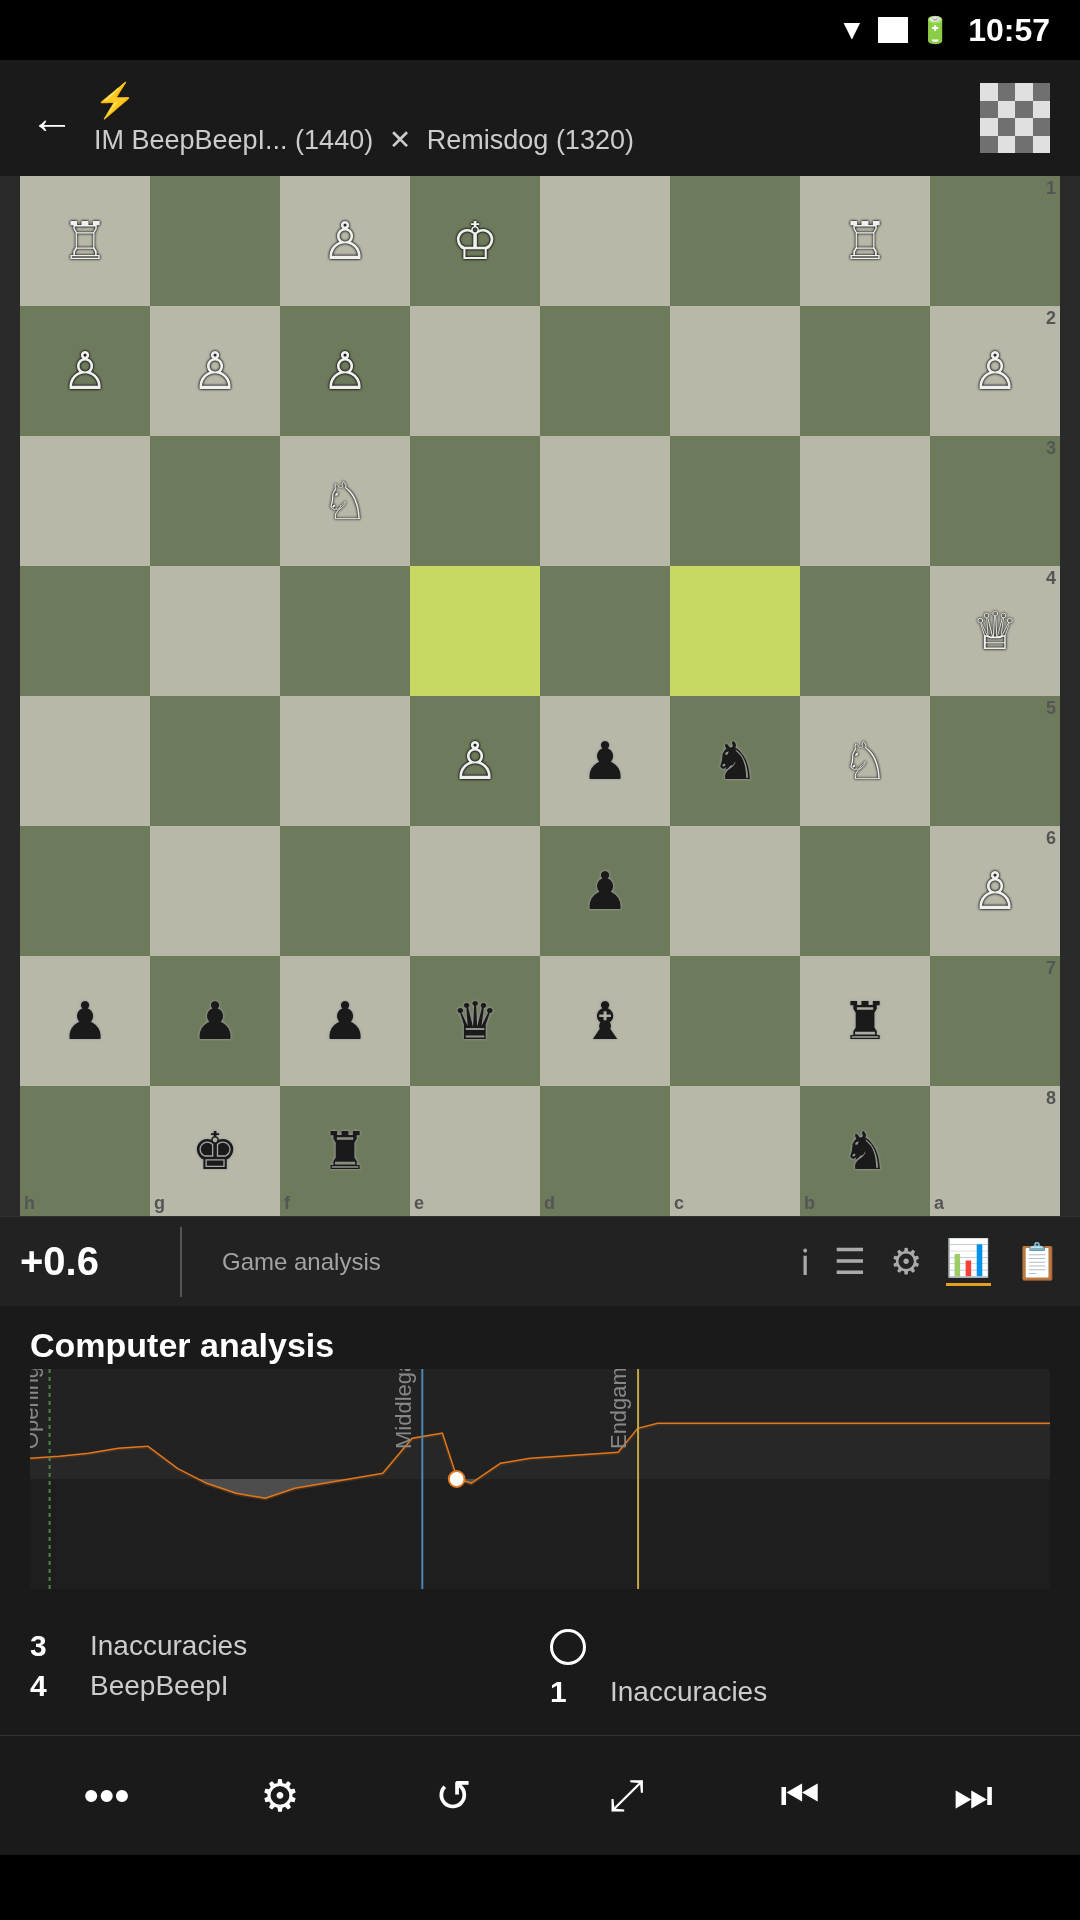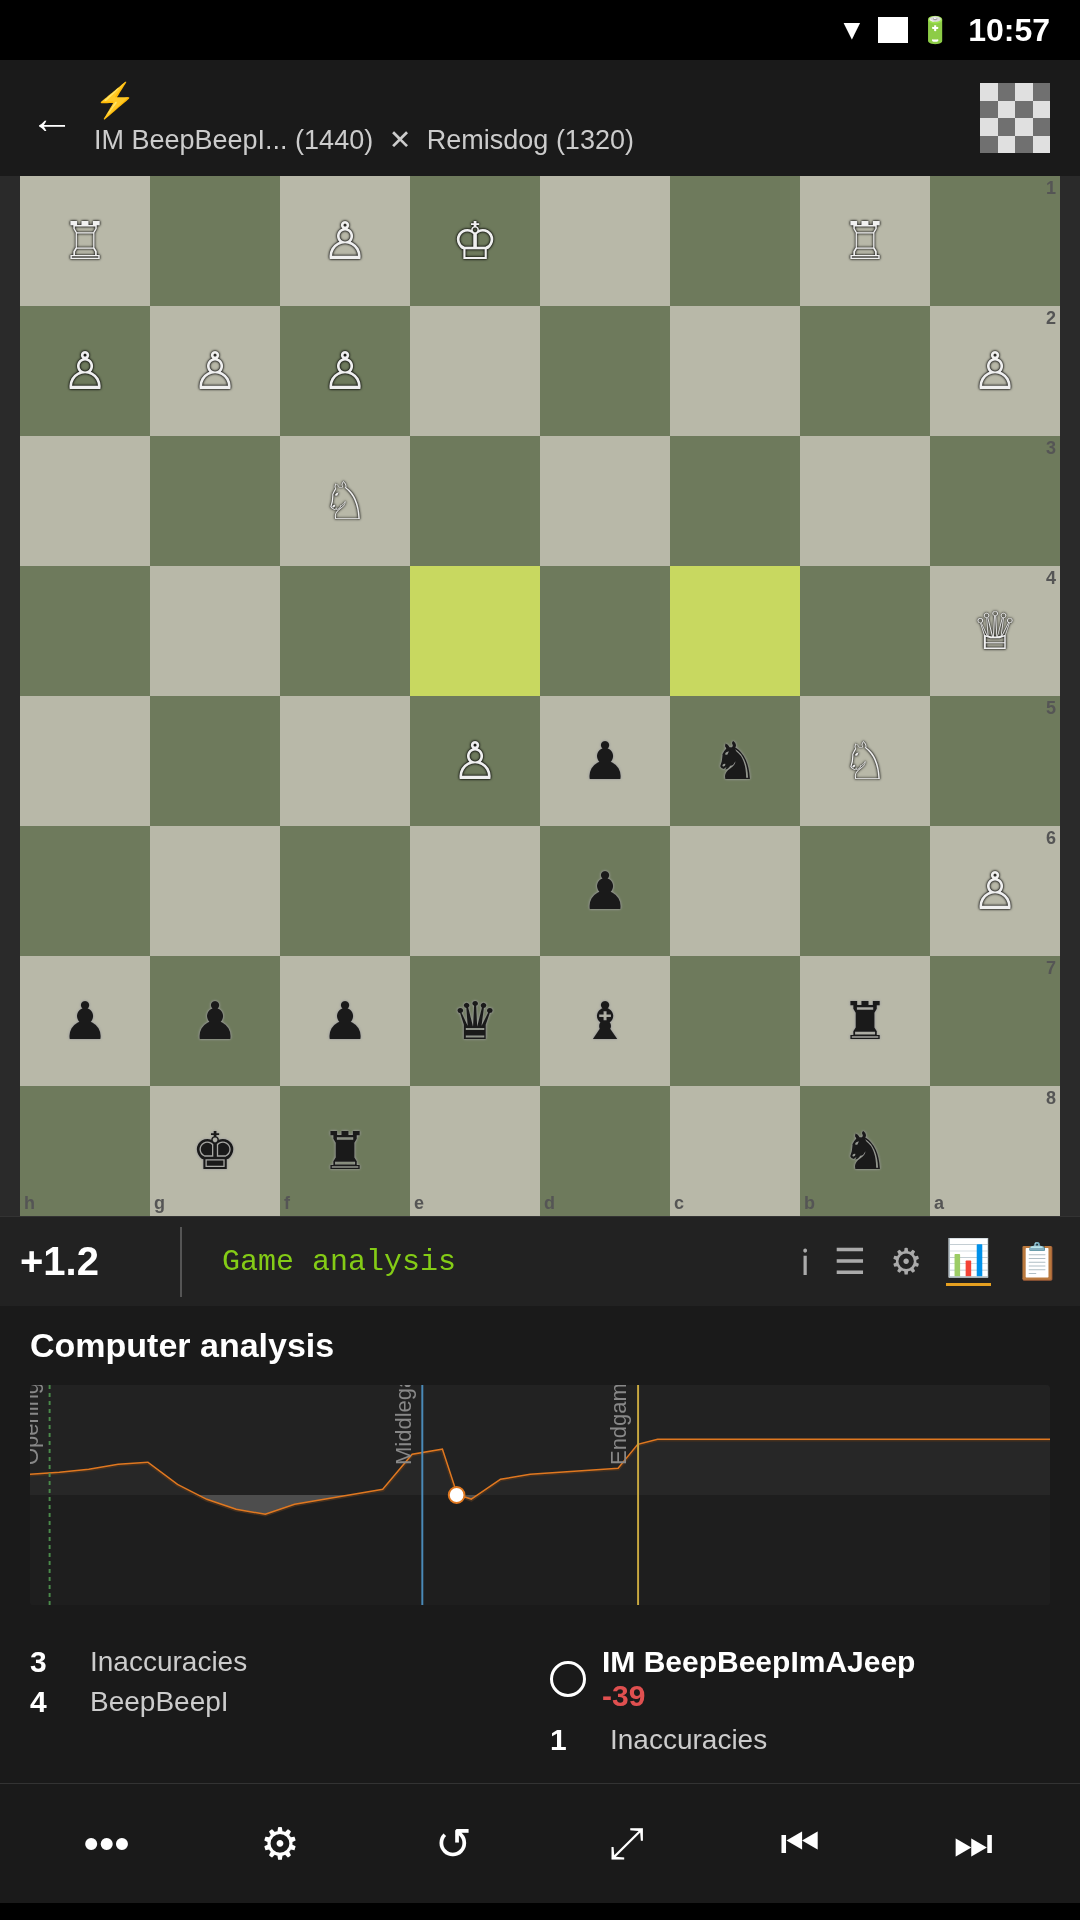--- a/index.html
+++ b/index.html
@@ -131,24 +131,23 @@
       gap: 30px;
       border-top: 1px solid #333;
     }
     .score {
       font-size: 40px;
       font-weight: bold;
       color: #fff;
       min-width: 120px;
     }
     .analysis-title {
-      font-size: 30px;
-      color: #84cc16;
+      font-size: 24px;
+      color: #a3a3a3;
       flex: 1;
-      font-family: Liberation Mono, monospace;
     }
     .analysis-icons {
       display: flex;
       align-items: center;
       gap: 24px;
     }
     .analysis-icon {
       font-size: 36px;
       color: #aaa;
       cursor: pointer;
@@ -161,21 +160,21 @@
 
     
     .computer-analysis {
       background: #1a1a1a;
       padding: 20px 30px 0 30px;
     }
     .section-title {
       font-size: 34px;
       font-weight: bold;
       color: #fff;
-      margin-bottom: 20px;
+      margin-bottom: 4px;
     }
 
     
     .chart-container {
       background: #222;
       border-radius: 4px;
       position: relative;
       height: 220px;
       overflow: hidden;
       margin-bottom: 20px;
@@ -468,21 +467,21 @@
         <span class="piece-black" style="font-size: 52px; line-height: 1;">♞</span>
       </div>
       <div class="chess-square" style="background: rgb(184, 184, 168);">
         <span class="rank-label">8</span>
         <span class="file-label">a</span>
       </div>
     </div>
 </div>
 
 <div class="analysis-bar">
-  <span class="score">+1.2</span>
+  <span class="score">+0.6</span>
   <div class="score-divider"></div>
   <span class="analysis-title">Game analysis</span>
   <div class="analysis-icons">
     <span class="analysis-icon">ℹ</span>
     <span class="analysis-icon">☰</span>
     <span class="analysis-icon">⚙</span>
     <span class="analysis-icon active">📊</span>
     <span class="analysis-icon">📋</span>
   </div>
 </div>
@@ -523,25 +522,20 @@
       <span class="stat-label">Inaccuracies</span>
     </div>
     <div class="stat-row">
       <span class="stat-number">4</span>
       <span class="stat-label">BeepBeepI</span>
     </div>
   </div>
   <div class="player-col">
     <div class="player-name-row">
       <div class="player-dot-black"></div>
-      <div>
-        <span class="player-name">IM BeepBeepImAJeep</span>
-        <br>
-        <span class="player-score-negative">-39</span>
-      </div>
     </div>
     <div class="stat-row">
       <span class="stat-number">1</span>
       <span class="stat-label">Inaccuracies</span>
     </div>
   </div>
 </div>
 
 <div class="bottom-toolbar">
   <span class="toolbar-btn">•••</span>

